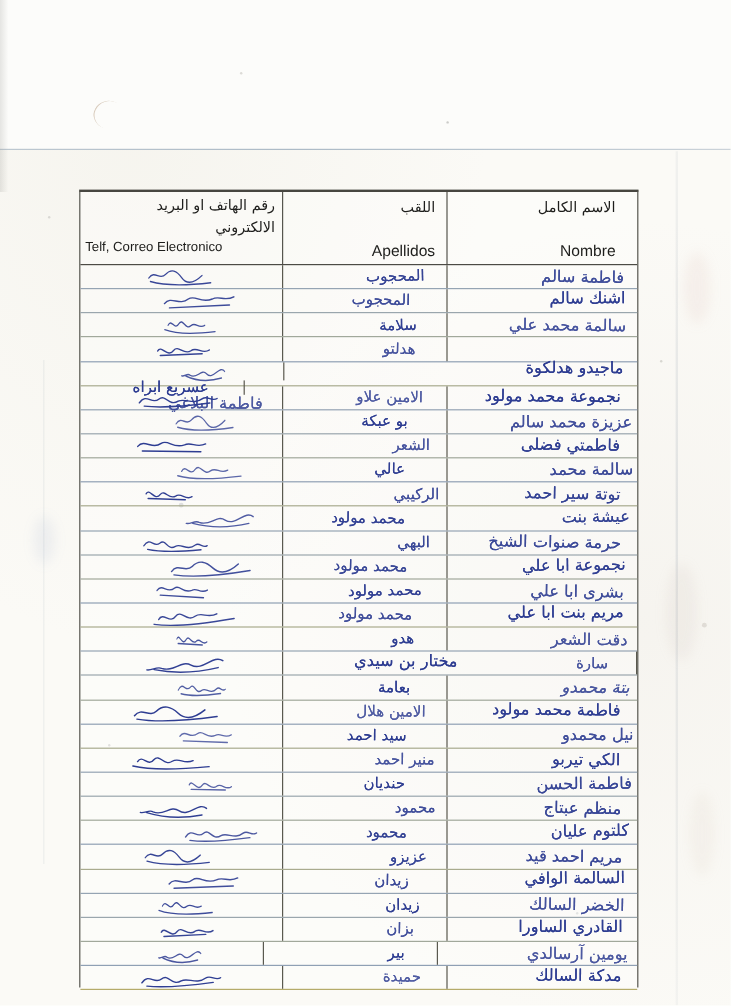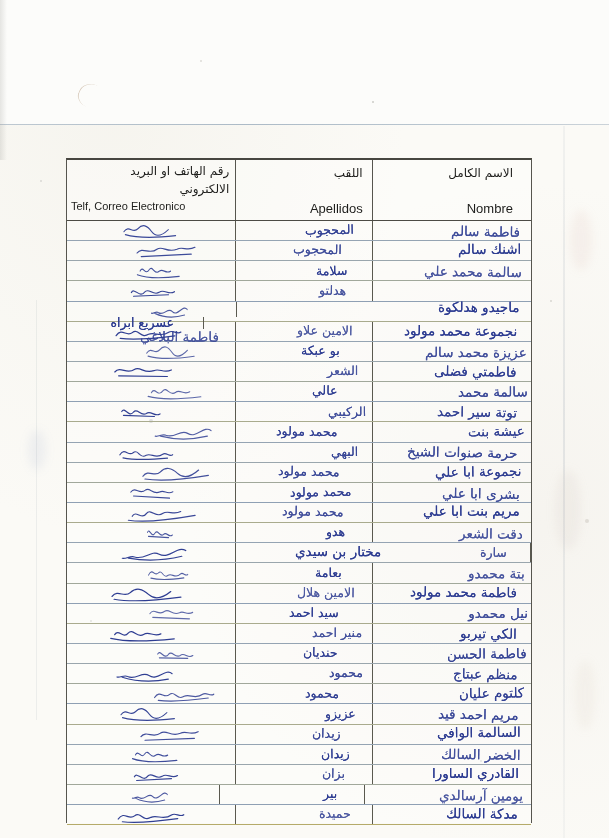--- a/index.html
+++ b/index.html
@@ -319,21 +319,21 @@
         <div class="row" style="border-bottom: 1px solid rgb(161, 168, 155);">
           <div class="cell c-contact">
             <svg class="scribble-svg" viewBox="0 0 80 16" preserveAspectRatio="none" width="49" height="15" style="margin-right: 41px; transform: rotate(3deg);">
               <path d="M6 12 c6 -9,10 2,16 -3 c6 -5,8 7,16 2 c6 -3,12 4,20 -2 c4 -3,8 3,12 0 M10 15 c14 2,30 1,54 -2" fill="none" stroke="#2e3d92" stroke-width="1.25" stroke-linecap="round" opacity="0.83"></path>
             </svg>
           </div>
           <div class="cell c-apellidos">
             <div class="hw" dir="rtl" style="color: rgb(46, 61, 146); opacity: 1; padding-right: 30px; transform: rotate(0.1deg);">بعامة</div>
           </div>
           <div class="cell c-nombre">
-            <div class="hw" dir="rtl" style="color: rgb(46, 61, 146); opacity: 0.86; padding-right: 6px; transform: rotate(0.4deg) translateY(1.3px);">بتة محمدو</div>
+            <div class="hw" dir="rtl" style="color: rgb(46, 61, 146); opacity: 0.86; padding-right: 6px; transform: rotate(0.4deg) translateY(1.3px); font-style: italic;">بتة محمدو</div>
           </div>
         </div>
         <div class="row" style="border-bottom: 1px solid rgb(143, 160, 180);">
           <div class="cell c-contact">
             <svg class="scribble-svg" viewBox="0 0 80 16" preserveAspectRatio="none" width="81" height="15" style="margin-right: 46px; transform: rotate(-0.2deg);">
               <path d="M4 11 C10 3,16 13,22 7 S34 3,40 9 S54 13,62 6 M6 14 C22 17,44 16,72 12" fill="none" stroke="#2e3d92" stroke-width="1.25" stroke-linecap="round" opacity="1.00"></path>
             </svg>
           </div>
           <div class="cell c-apellidos">
             <div class="hw" dir="rtl" style="color: rgb(46, 61, 146); opacity: 0.83; padding-right: 17px; transform: rotate(0.6deg);">الامين هلال</div>

